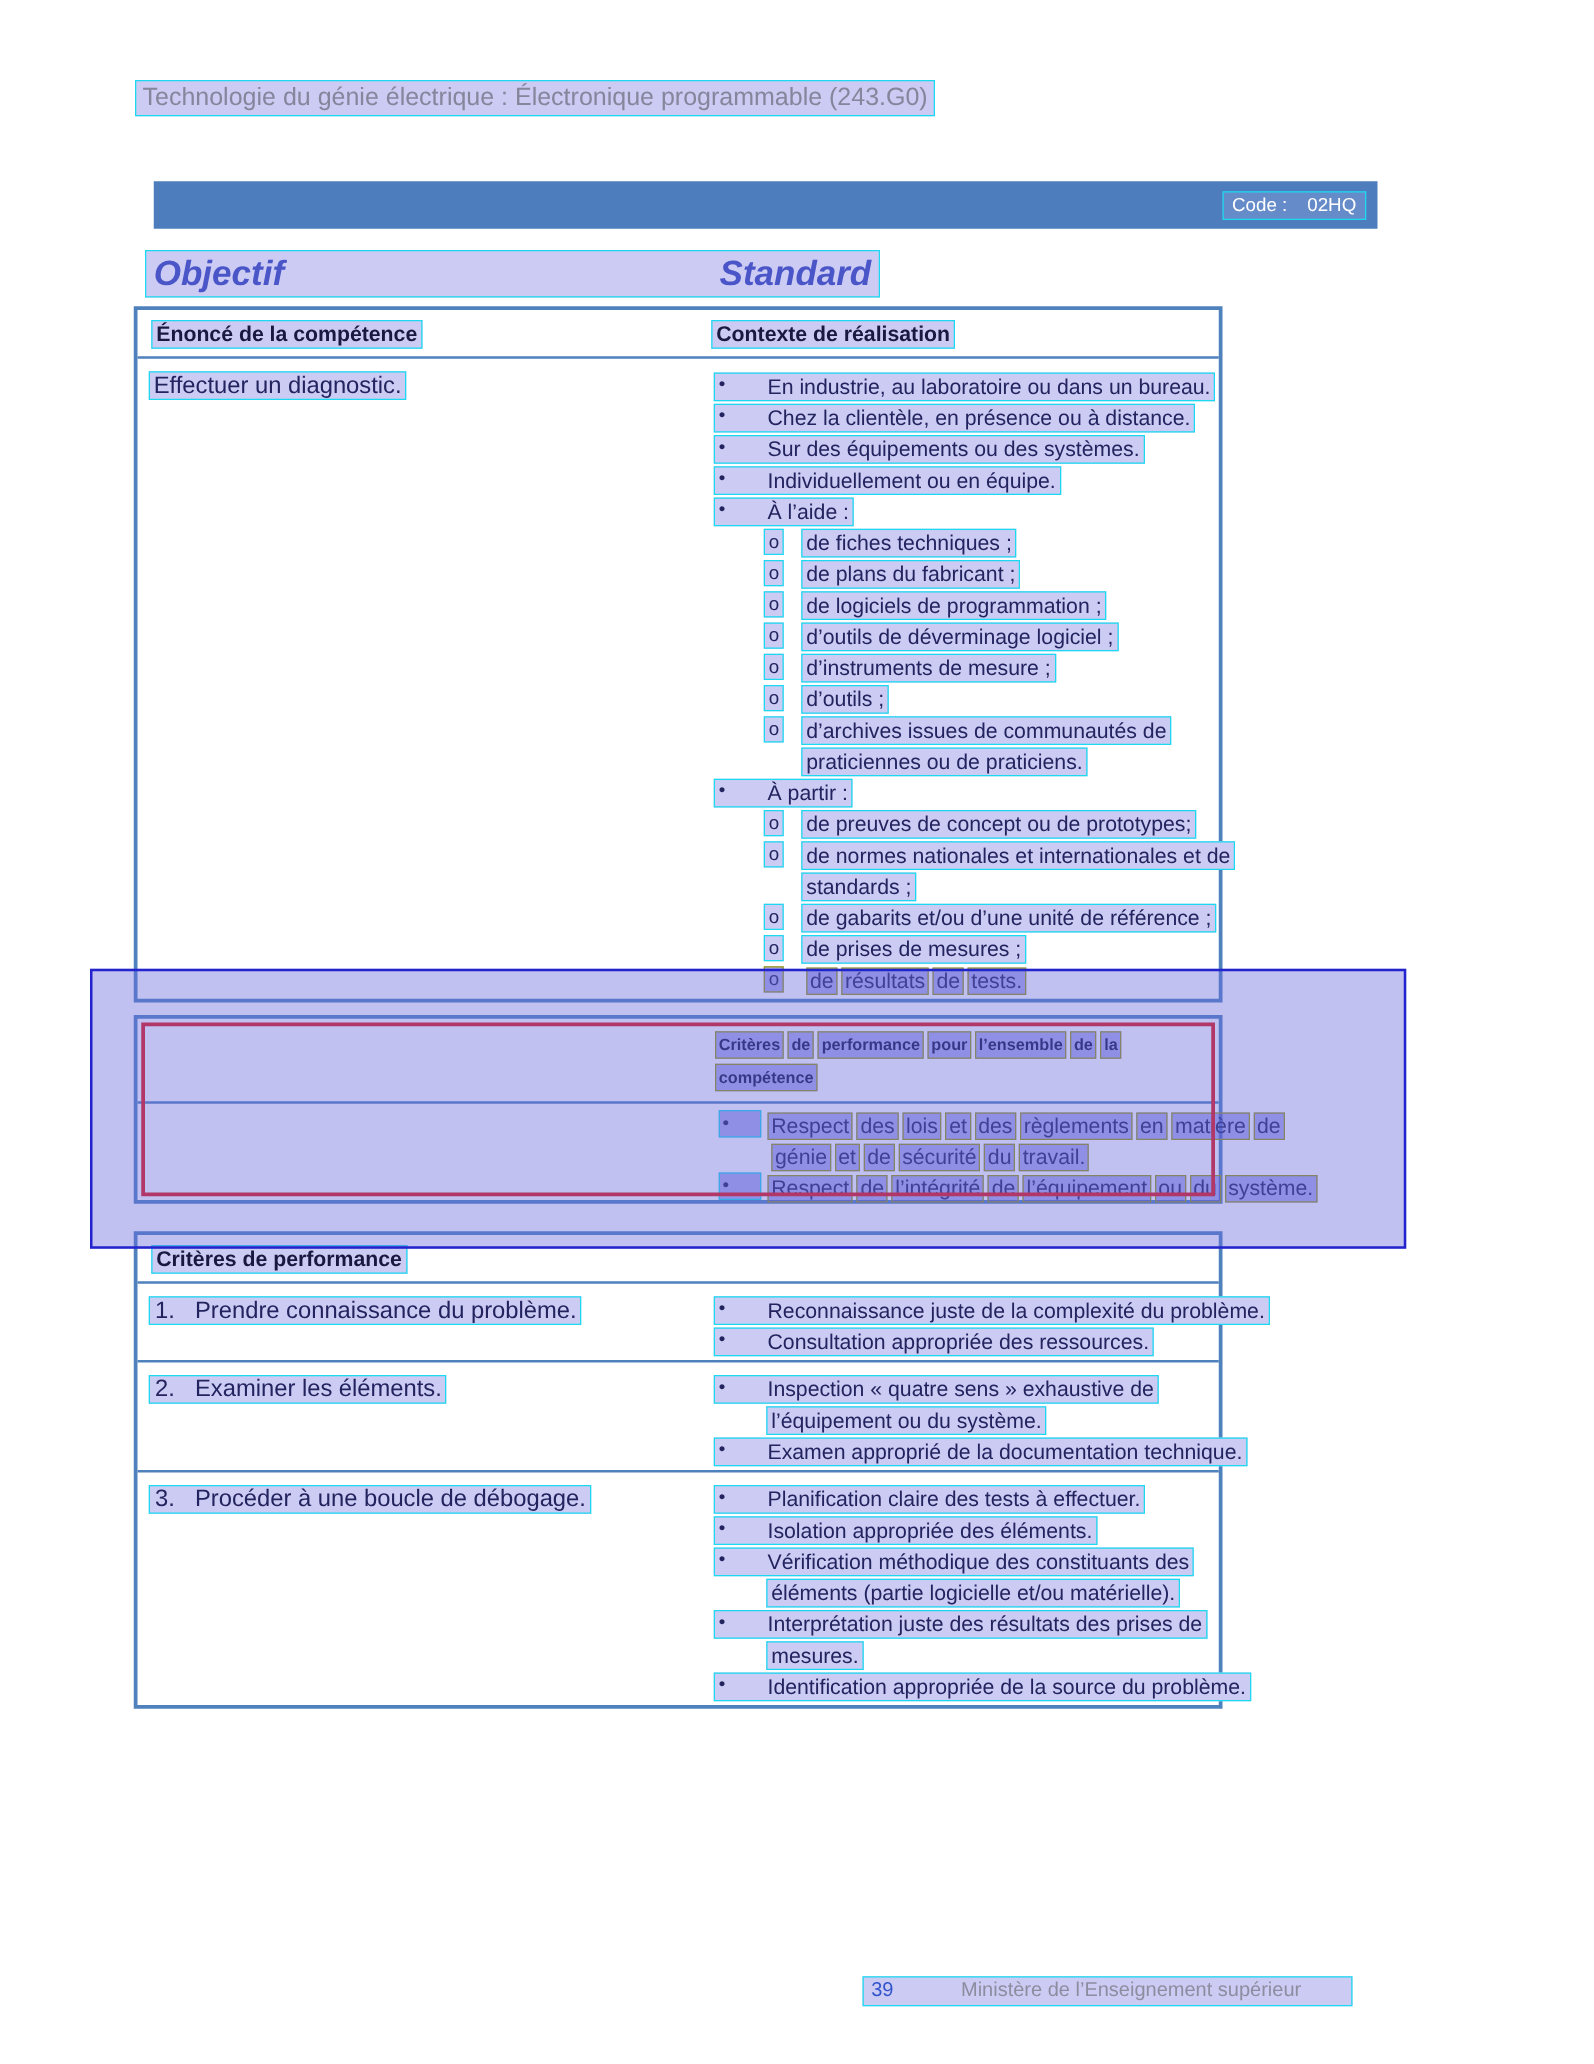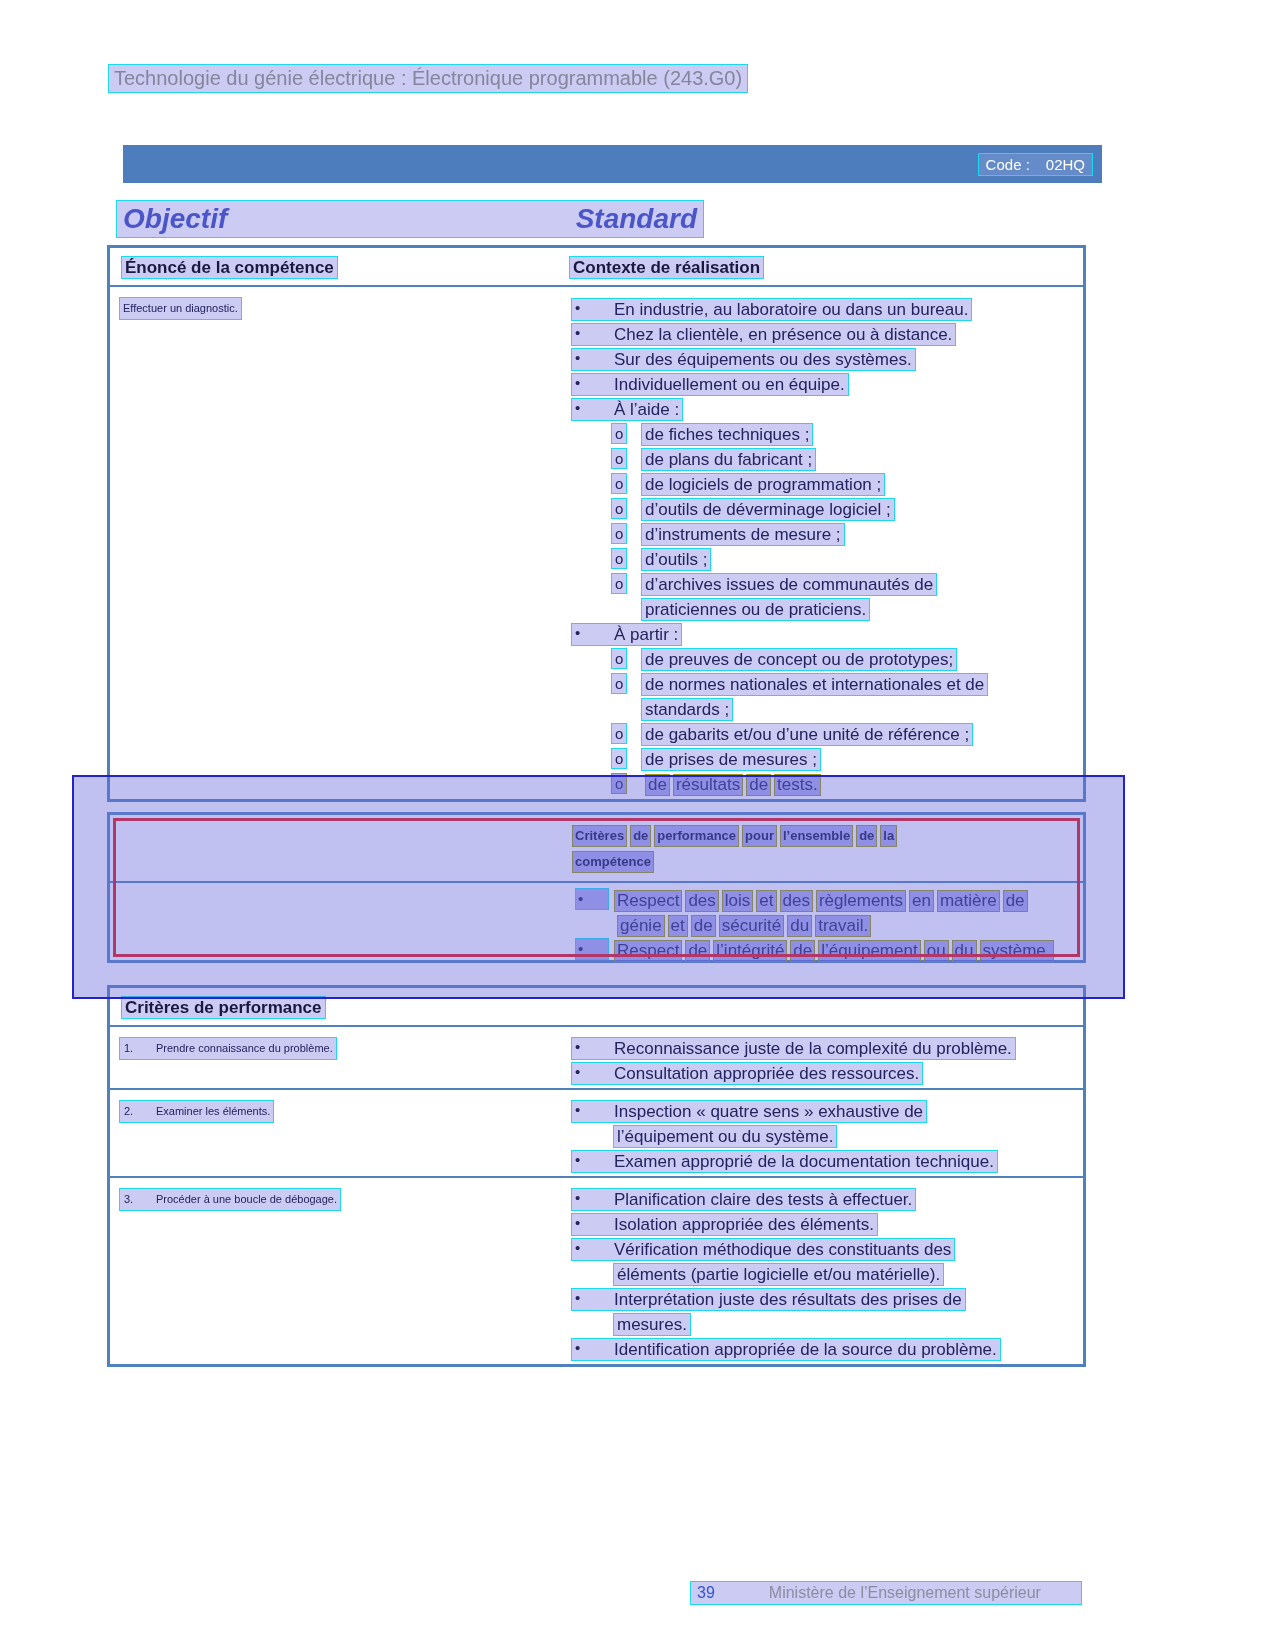--- a/index.html
+++ b/index.html
@@ -22,25 +22,25 @@
 
   
   .banner{position:absolute;left:107px;top:145px;width:979px;height:38px;background:#4d7dbd;display:flex;align-items:center;justify-content:flex-end;margin-left:16px;}
   .code-hl{border:1.5px solid var(--hlb);background:rgba(210,210,250,0.18);color:#ffffff;font-size:15px;padding:2px 7px;margin-right:9px;display:flex;gap:16px;}
 
   
   .obj-line{position:absolute;left:116px;top:200px;}
   .obj-hl{display:flex;justify-content:space-between;width:588px;background:var(--hl);border:1.5px solid var(--hlb);padding:2px 6px;font-size:28px;font-weight:bold;font-style:italic;color:#4a55c8;}
 
   
-  .blue-table{position:absolute;left:107px;width:979px;border:3px solid var(--tborder);background:#fff;}
+  .blue-table{position:absolute;left:107px;width:871px;border:3px solid var(--tborder);background:#fff;}
   .thead{display:grid;grid-template-columns:448px 1fr;border-bottom:2px solid var(--tborder);}
   .th{padding:8px 0 6px 11px;font-size:17px;font-weight:bold;color:#181840;}
   .trow{display:grid;grid-template-columns:448px 1fr;}
-  .cell-l{padding:10px 12px 2px 9px;font-size:11px;}
+  .cell-l{padding:10px 12px 2px 9px;font-size:19px;}
   .cell-r{padding:10px 0 2px 0;font-size:17px;}
 
   
   .line{position:relative;line-height:25px;white-space:nowrap;}
   .line .marker{color:var(--txt);}
   .b1 .hl{margin-left:13px;padding-left:42px;}
   .b1 .marker{position:absolute;left:17px;top:0;font-size:15px;}
   .b2 .hl{margin-left:83px;}
   .b2 .marker{position:absolute;left:53px;top:1px;font-size:15px;background:var(--hl);border:1px solid var(--hlb);padding:0 3px;line-height:19px;}
   .c1 .hl{margin-left:55px;}

